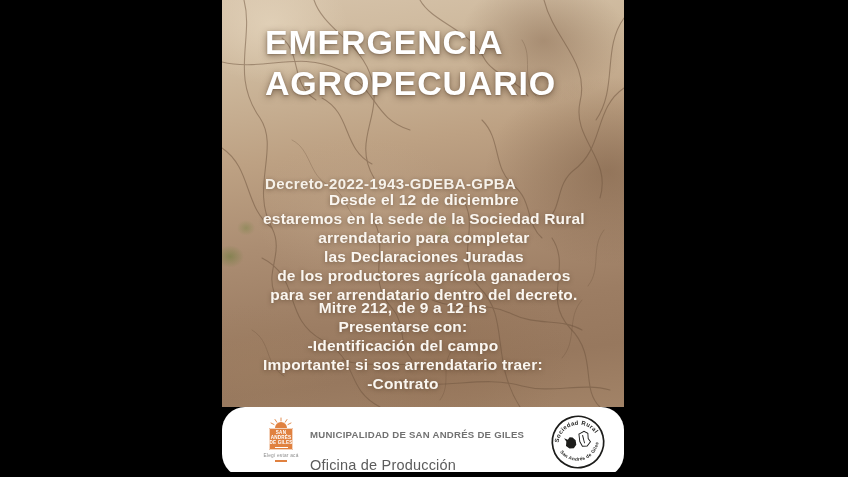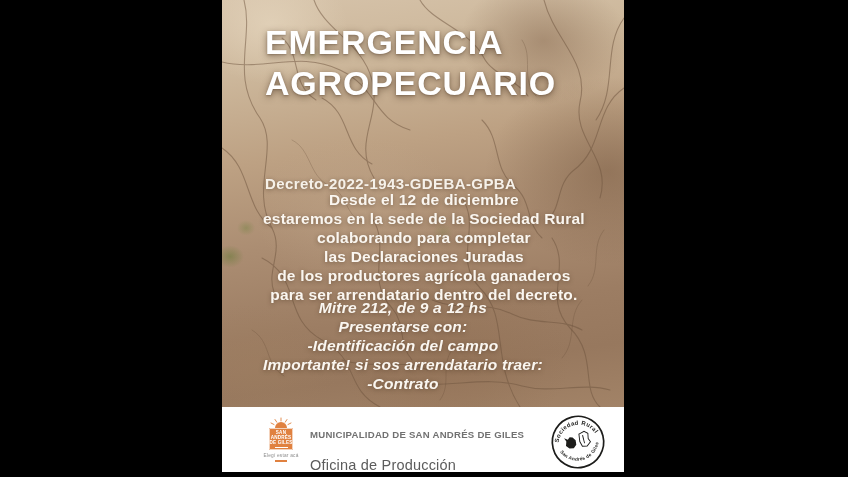--- a/index.html
+++ b/index.html
@@ -57,25 +57,26 @@
     margin-top: 17px;
   }
   .para {
     position: absolute; left: 41px;
     font-size: 15.5px; line-height: 19px; font-weight: bold;
     color: #faf6f0; letter-spacing: 0.2px;
     text-shadow: 0 1px 4px rgba(74,52,34,0.5);
     text-align: center;
   }
   .para1 { top: 190px; }
-  .para2 { top: 298px; font-style: italic; }
+  .para2 { top: 298px; }
   .footer {
     position: absolute; left: 0; top: 407px;
     width: 402px; height: 70px;
     background: #ffffff;
+    border-radius: 23px;
   }
   .muni-logo {
     position: absolute; left: 44px; top: 10px; width: 30px;
     display: flex; flex-direction: column; align-items: center;
   }
   .muni-square {
     width: 24px; height: 22px;
     background: #e08140;
     border-radius: 1px;
     box-shadow: inset 0 0 0 1px rgba(255,255,255,0.65), inset 0 0 0 2px #e08140;
@@ -154,21 +155,21 @@
       <div class="title">
         <div>EMERGENCIA</div>
         <div>AGROPECUARIO</div>
       </div>
 
       <div class="decree">Decreto-2022-1943-GDEBA-GPBA</div>
 
       <div class="para para1">
         <div>Desde el 12 de diciembre</div>
         <div>estaremos en la sede de la Sociedad Rural</div>
-        <div>colaborando para completar</div>
+        <div>arrendatario para completar</div>
         <div>las Declaraciones Juradas</div>
         <div>de los productores agrícola ganaderos</div>
         <div>para ser arrendatario dentro del decreto.</div>
       </div>
 
       <div class="para para2">
         <div>Mitre 212, de 9 a 12 hs</div>
         <div>Presentarse con:</div>
         <div>-Identificación del campo</div>
         <div>Importante! si sos arrendatario traer:</div>

